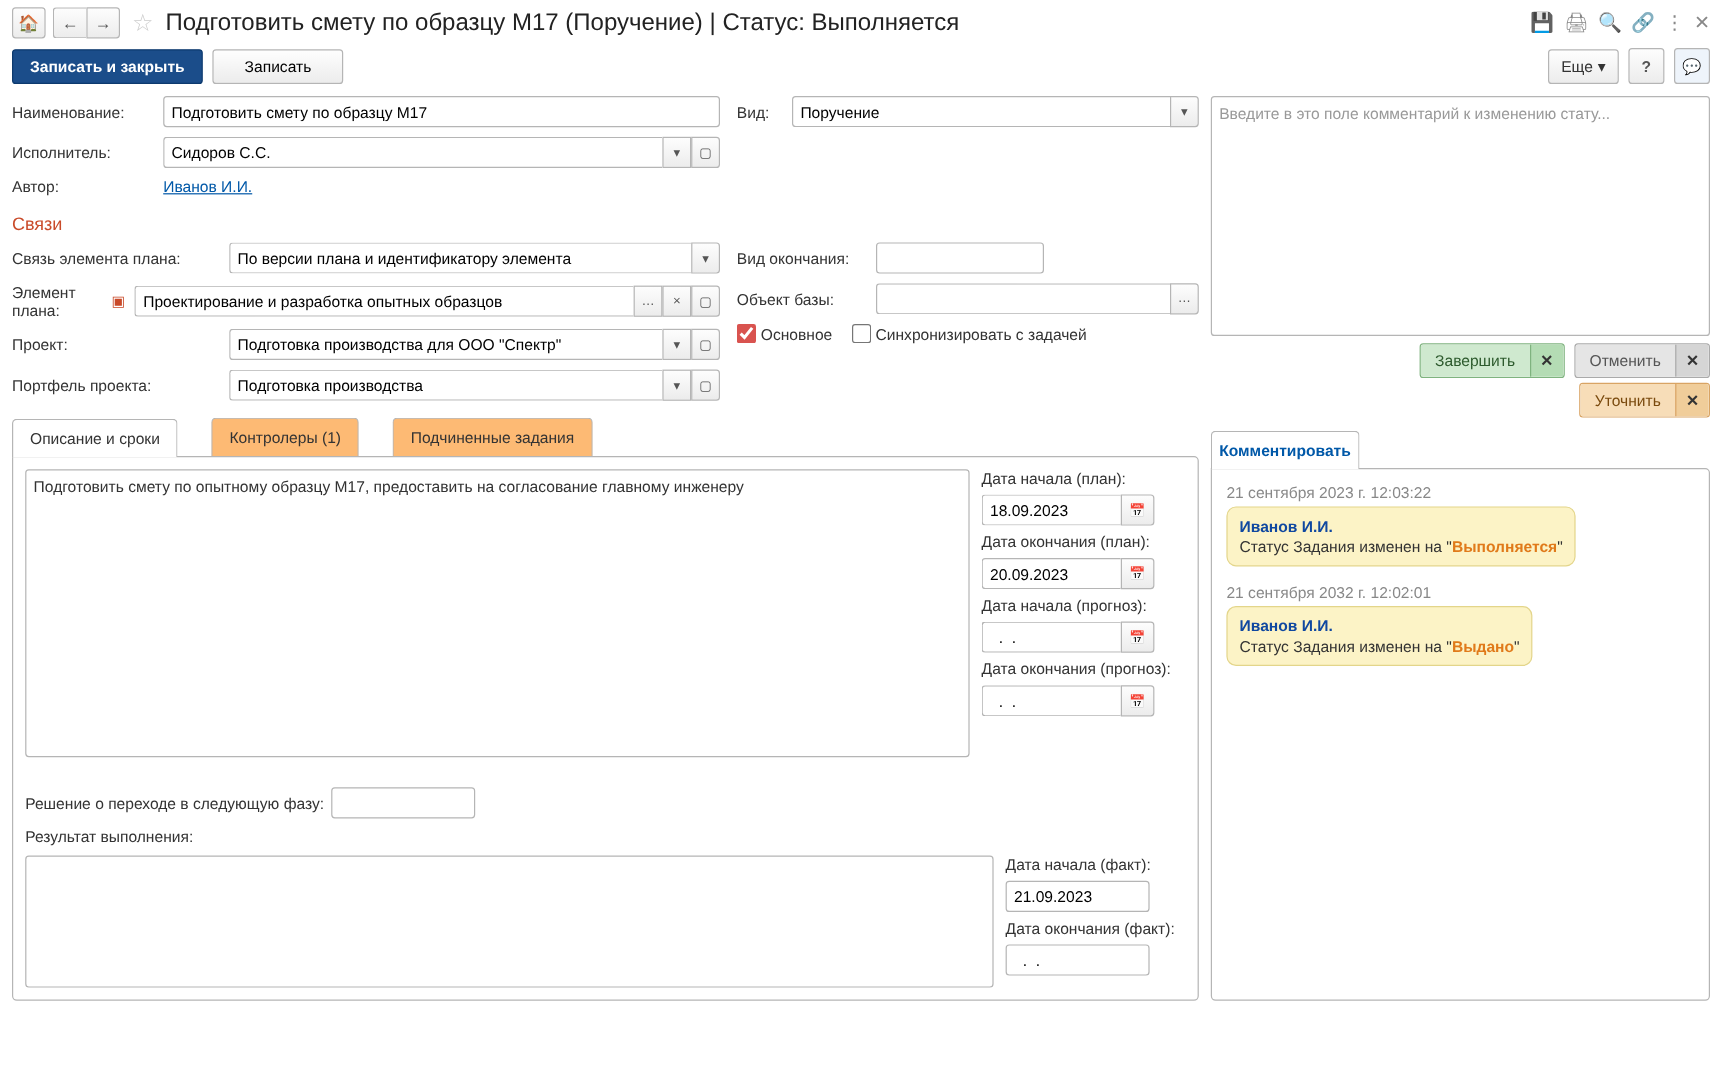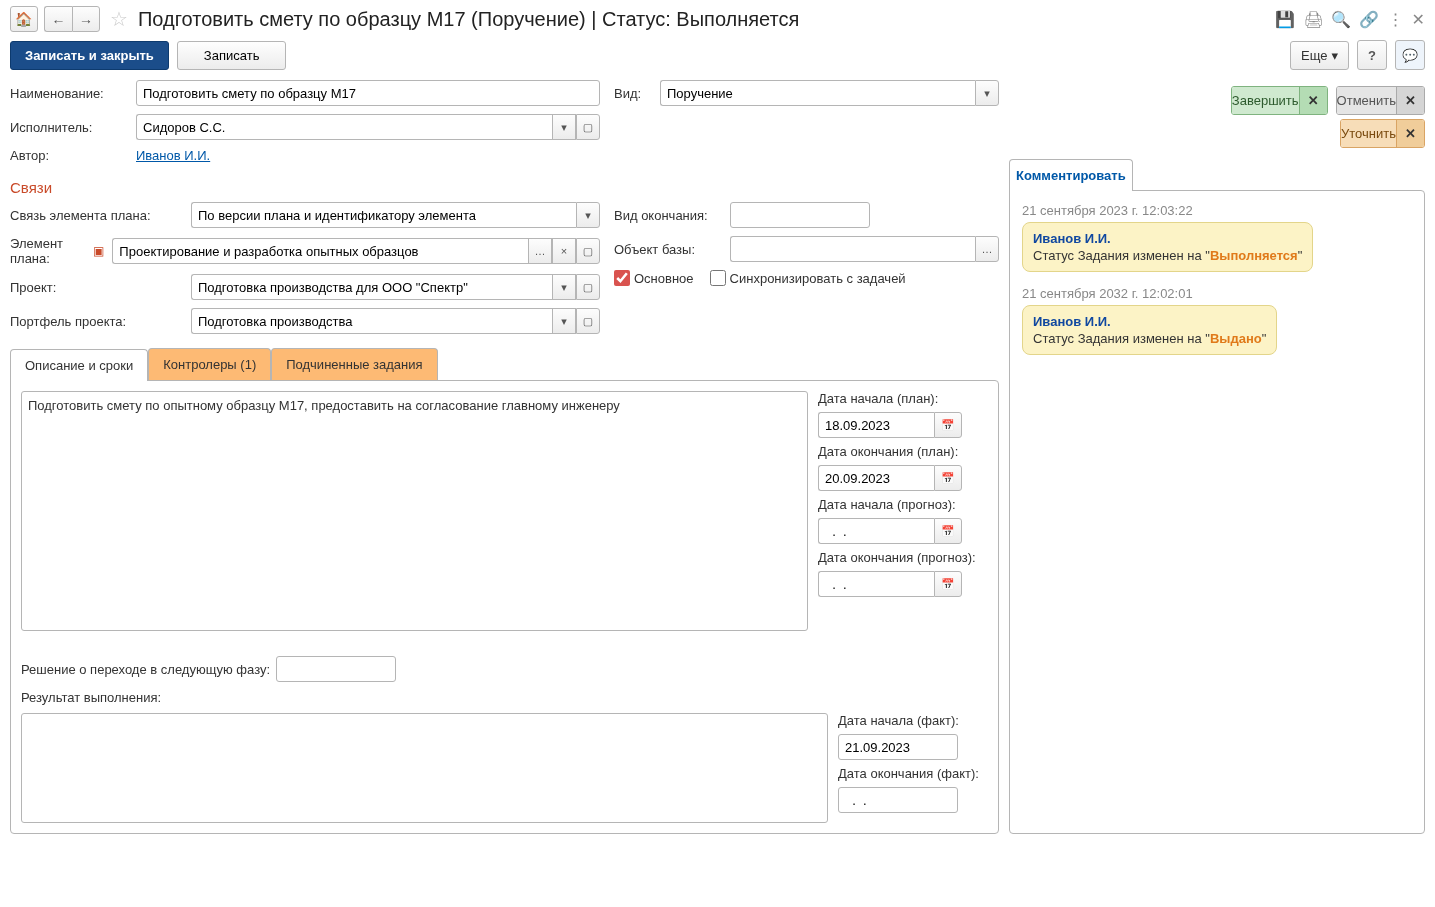--- a/index.html
+++ b/index.html
@@ -27,37 +27,37 @@
 .text-input { border: 1px solid #b5b5b5; padding: 4px 6px; border-radius: 3px; height: 26px; font-size: 13px; }
 .select-wrap { display: flex; }
 .select-wrap input { border-radius: 3px 0 0 3px; border-right: 0; }
 .small-btn { width: 24px; height: 26px; border: 1px solid #b5b5b5; background: linear-gradient(#fdfdfd,#ececec); display: inline-flex; align-items: center; justify-content: center; cursor: pointer; font-size: 11px; color: #555; }
 .small-btn.last { border-radius: 0 3px 3px 0; }
 .link { color: #0058a8; text-decoration: underline; cursor: pointer; }
 .section-title { color: #c94a29; font-size: 15px; margin: 8px 0 6px 0; }
 .two-col { display: flex; gap: 14px; }
 .two-col .lcol { flex: 0 0 590px; }
 .two-col .rcol { flex: 1; }
-.tabs { display: flex; border-bottom: 0; margin-top: 6px; }
+.tabs { display: flex; border-bottom: 0; margin-top: 6px; gap: 28px; }
 .tab { padding: 8px 14px; border: 1px solid #b5b5b5; border-bottom: none; background: #fdba74; cursor: pointer; border-radius: 4px 4px 0 0; margin-right: 0; }
 .tab.active { background: #fff; position: relative; top: 1px; z-index: 2; }
 .tab-content { border: 1px solid #b5b5b5; padding: 10px; border-radius: 0 4px 4px 4px; }
 .desc-row { display: flex; gap: 10px; }
 .desc-text { flex: 1; border: 1px solid #b5b5b5; padding: 6px; border-radius: 3px; min-height: 240px; font-size: 13px; }
 .dates-col { width: 170px; display: flex; flex-direction: column; gap: 6px; }
 .date-lbl { font-size: 13px; color: #333; }
 .date-input-wrap { display: flex; }
 .date-input-wrap input { width: 116px; border-radius: 3px 0 0 3px; border-right: 0; }
 .date-input-wrap .small-btn { width: 28px; border-radius: 0 3px 3px 0; }
 .result-row { display: flex; gap: 10px; margin-top: 8px; }
 .result-area { flex: 1; border: 1px solid #b5b5b5; border-radius: 3px; min-height: 110px; }
 .comment-box { border: 1px solid #b5b5b5; border-radius: 3px; flex: 0 0 200px; padding: 6px; color: #999; overflow: hidden; }
 .status-btns { display: flex; justify-content: flex-end; gap: 8px; margin-top: 6px; flex-wrap: wrap; }
 .status-btn { display: flex; border-radius: 3px; overflow: hidden; border: 1px solid; }
-.status-btn span { padding: 6px 0; cursor: pointer; }
+.status-btn span { padding: 6px 12px; cursor: pointer; }
 .status-btn .x { width: 28px; display: flex; align-items: center; justify-content: center; font-weight: bold; }
 .sb-green { border-color: #7fb37f; }
 .sb-green span:first-child { background: #cfe9cf; color: #2d5a2d; }
 .sb-green .x { background: #b4dcb4; color: #333; border-left: 1px solid #7fb37f; }
 .sb-gray { border-color: #aaa; }
 .sb-gray span:first-child { background: #e5e5e5; color: #555; }
 .sb-gray .x { background: #d5d5d5; border-left: 1px solid #aaa; }
 .sb-orange { border-color: #d9a464; }
 .sb-orange span:first-child { background: #f7ddb8; color: #7a4a0e; }
 .sb-orange .x { background: #f0cd9a; border-left: 1px solid #d9a464; }
@@ -244,20 +244,21 @@
           <span class="date-lbl">Дата начала (факт):</span>
           <input class="text-input" style="width: 120px;" value="21.09.2023">
           <span class="date-lbl">Дата окончания (факт):</span>
           <input class="text-input" style="width: 120px;" value="  .  .">
         </div>
       </div>
     </div>
   </div>
 
   <div class="right-col">
+    <div class="comment-box">Введите в это поле комментарий к изменению стату...</div>
     <div class="status-btns">
       <div class="status-btn sb-green">
         <span>Завершить</span>
           <span class="x">✕</span>
       </div>
       <div class="status-btn sb-gray">
         <span>Отменить</span>
           <span class="x">✕</span>
       </div>
     </div>

